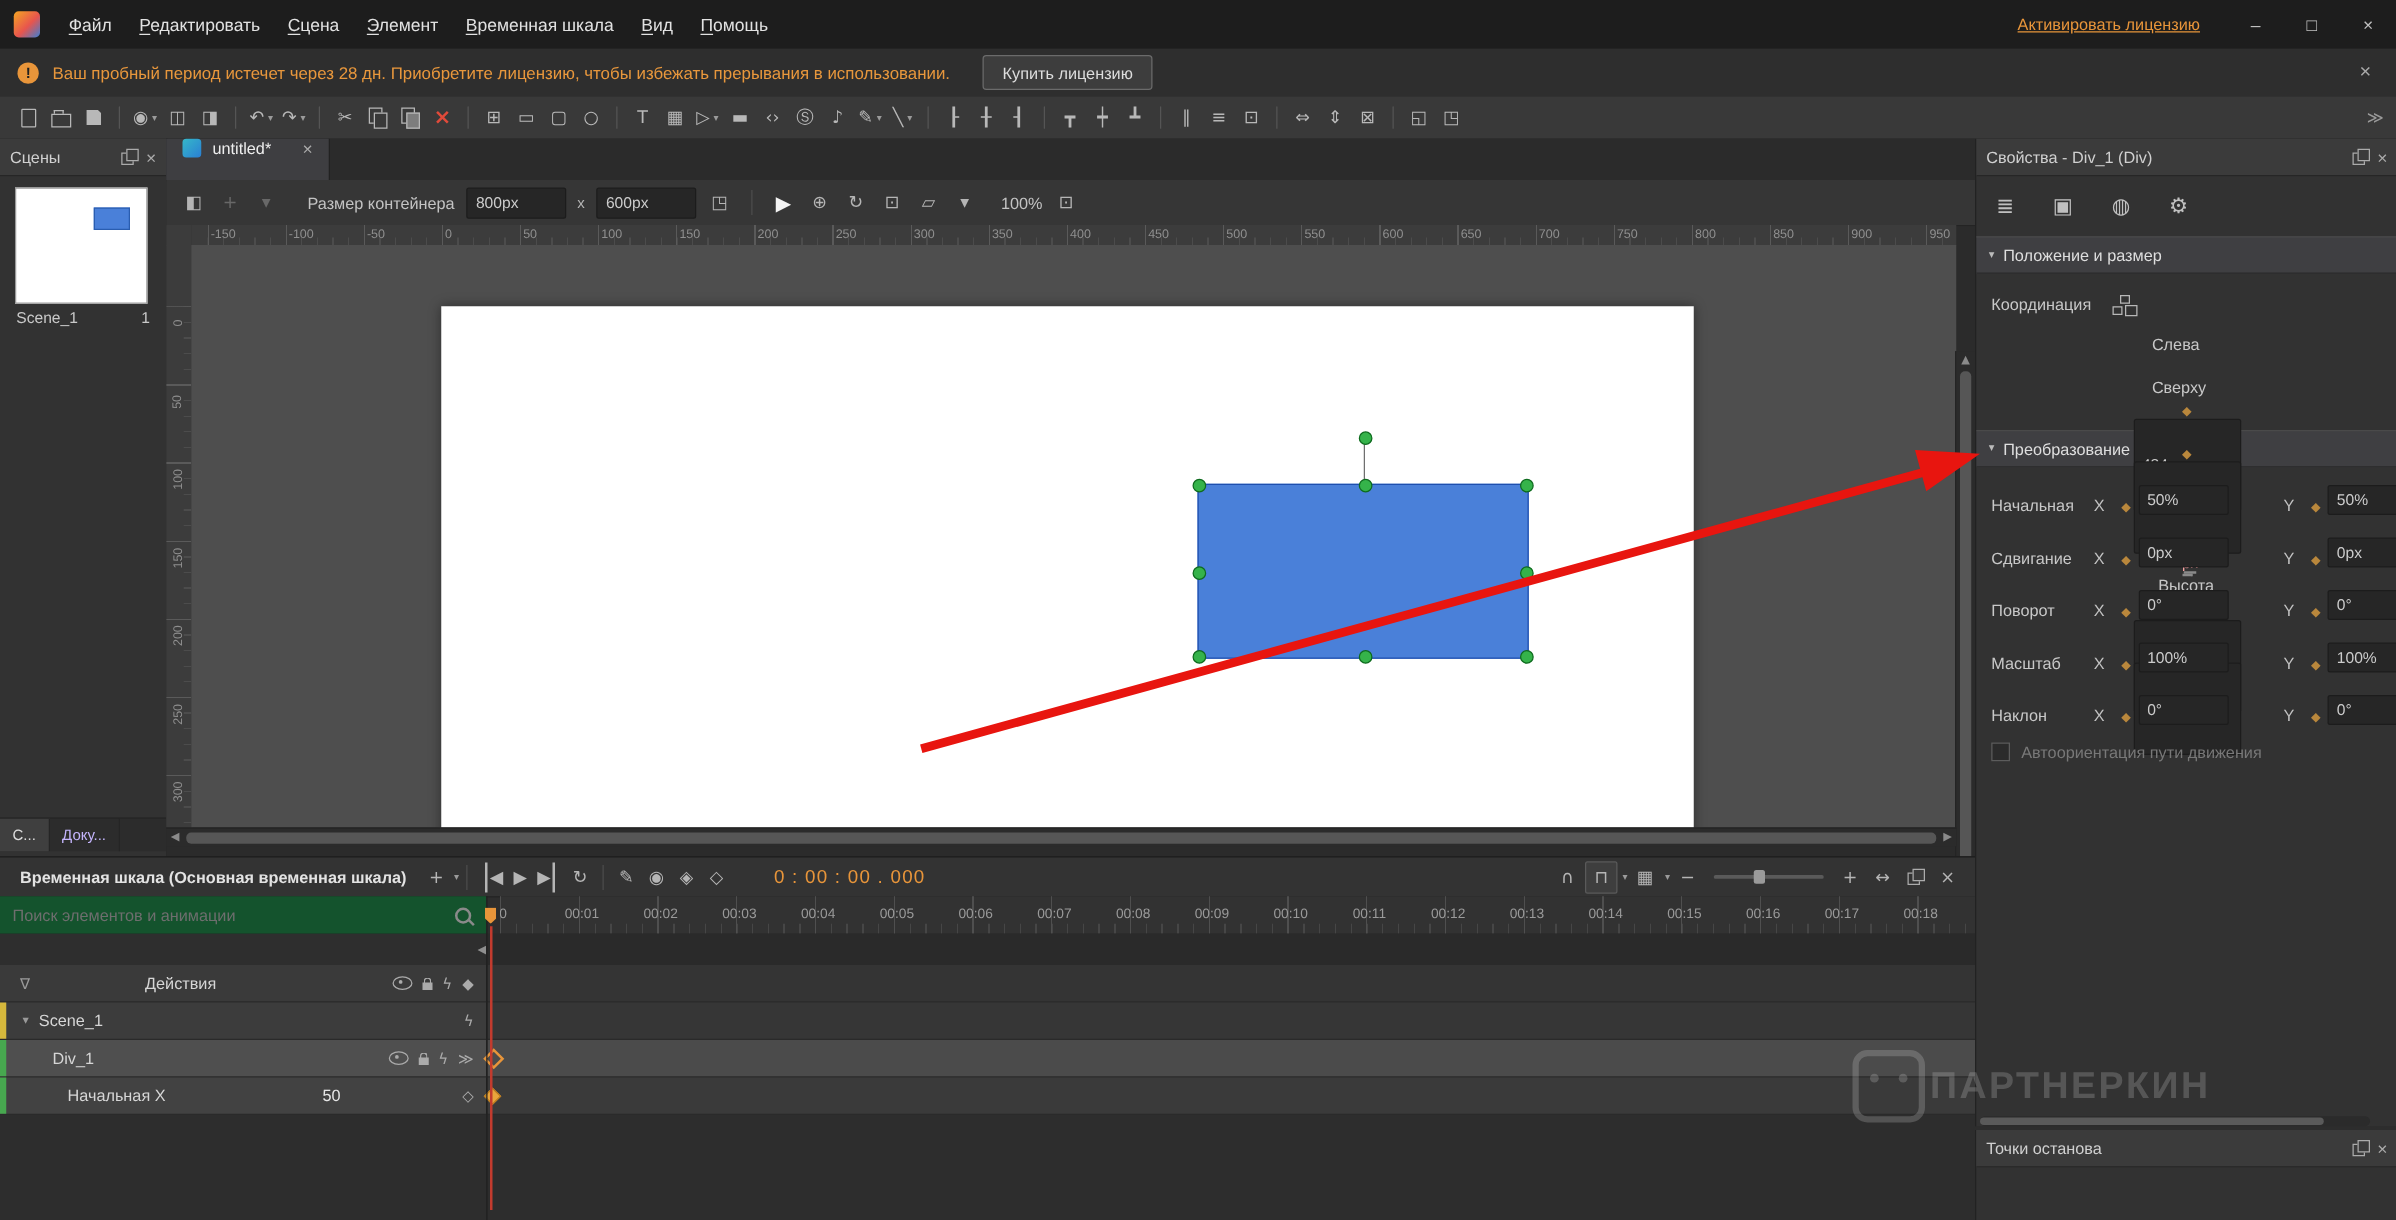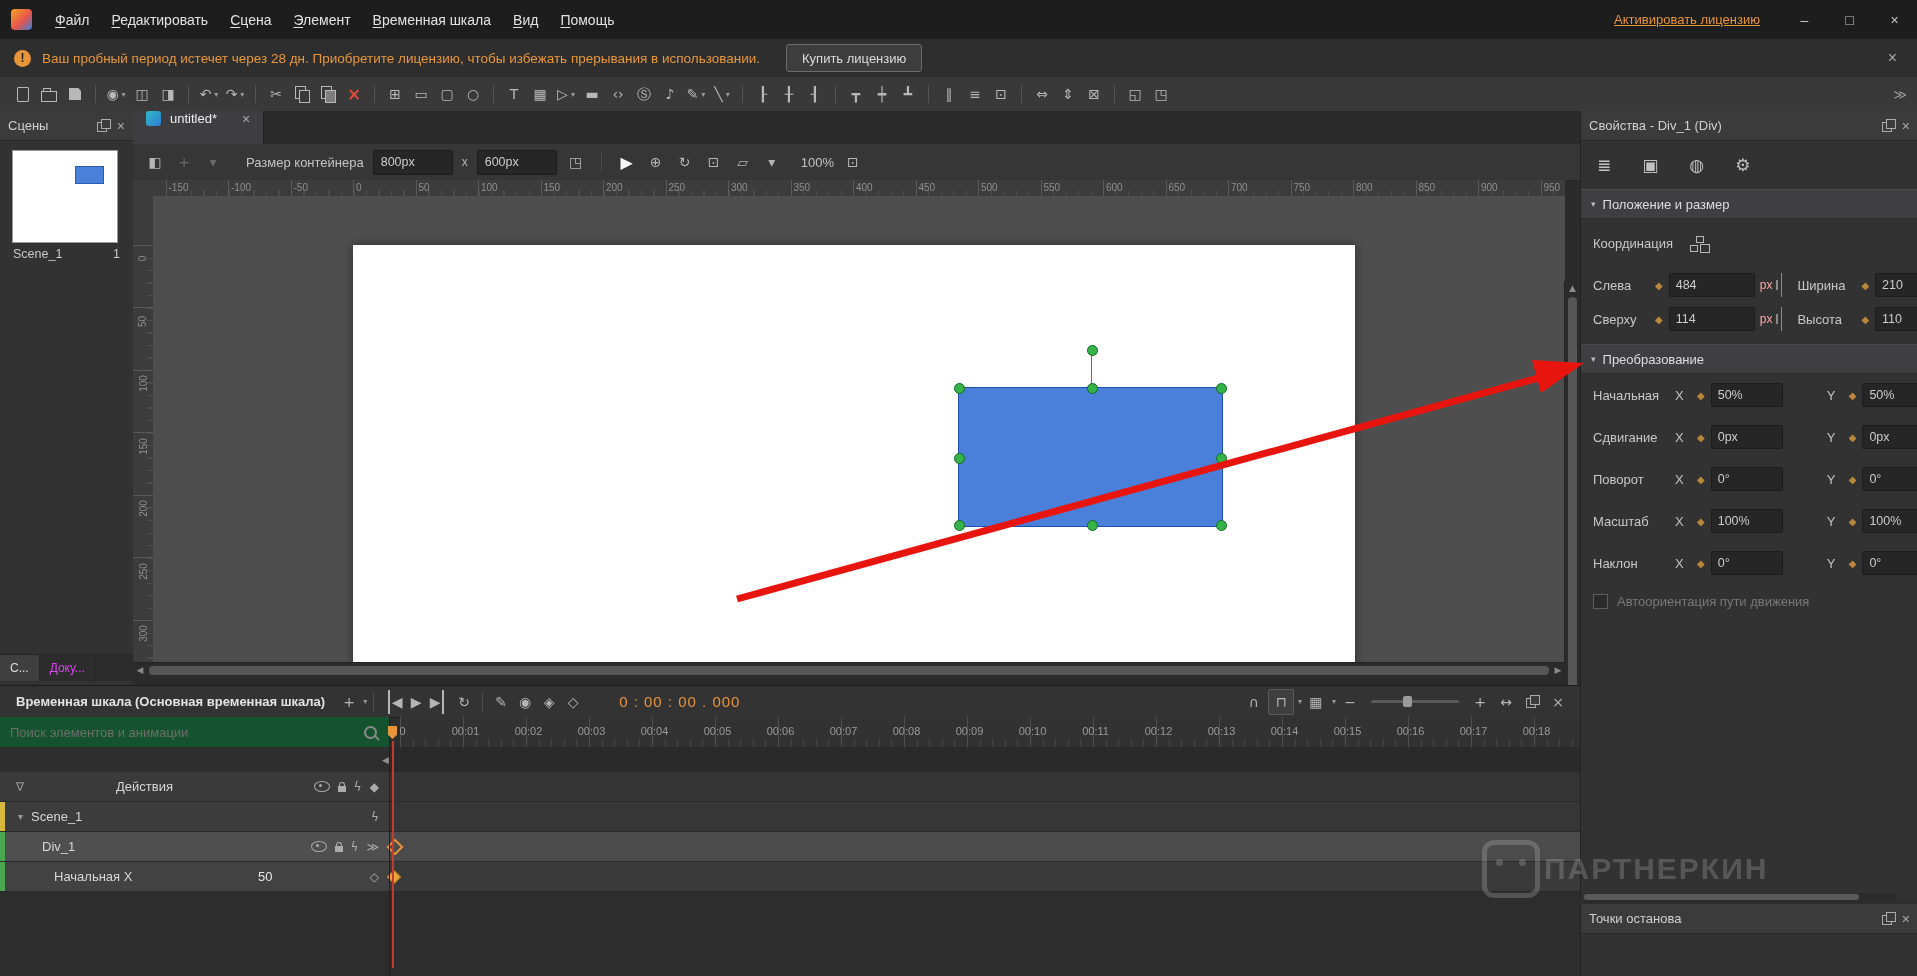--- a/index.html
+++ b/index.html
@@ -68,21 +68,21 @@
   .scenes{position:absolute;left:0;top:111px;width:133px;height:574px;background:#323232;border-right:1px solid #222222;}
   .panel-h{height:29px;background:#3b3b3b;border-bottom:1px solid #262626;display:flex;align-items:center;
            padding:0 8px;font-size:13px;color:#d0d0d0;}
   .panel-h .ph-icons{margin-left:auto;display:flex;align-items:center;gap:7px;}
   .panel-h .ph-x{color:#ababab;font-size:14px;}
   .s-thumb{position:absolute;left:12px;top:39px;width:104px;height:91px;background:#ffffff;border:1px solid #9a9a9a;}
   .s-thumb .mini-div{position:absolute;left:60%;top:16%;width:26%;height:18%;background:#4a80d9;border:1px solid #2a5db0;}
   .s-label{position:absolute;left:13px;right:13px;top:136px;display:flex;justify-content:space-between;
            font-size:12.5px;color:#c9c9c9;}
   .s-tabs{position:absolute;left:0;right:0;bottom:4px;height:26px;display:flex;background:#2c2c2c;border-top:1px solid #252525;}
-  .s-tab{padding:0 10px;display:flex;align-items:center;font-size:12px;color:#d946ef;border-right:1px solid #252525;}
+  .s-tab{padding:0 10px;display:flex;align-items:center;font-size:12px;color:#c4b5fd;border-right:1px solid #252525;}
   .s-tab.active{background:#3f3f3f;color:#dddddd;}
 
   
   .center{position:absolute;left:133px;top:111px;width:1447px;height:574px;background:#2b2b2b;}
   .doc-tabs{position:absolute;left:0;top:0;right:0;height:33px;background:#2b2b2b;border-bottom:1px solid #222222;display:flex;}
   .doc-tab{display:flex;align-items:flex-start;gap:9px;padding:0 13px;background:#3e3e41;border-right:1px solid #222222;
            font-size:13px;color:#eeeeee;}
   .doc-ico{width:15px;height:15px;border-radius:3px;background:linear-gradient(135deg,#35b8c9,#2a7fd4);}
   .doc-close{color:#aaaaaa;margin-left:16px;font-size:14px;}
   .ctrlbar{position:absolute;left:0;top:33px;right:0;height:36px;background:#363636;border-bottom:1px solid #242424;
@@ -186,30 +186,30 @@
   .tl-divider{position:absolute;left:389px;top:31px;bottom:0;width:1px;background:#1f1f1f;}
 
   
   .props{position:absolute;left:1580px;top:111px;width:337px;height:790px;background:#323232;border-left:1px solid #222222;overflow:hidden;}
   .p-tabs{height:48px;display:flex;align-items:center;gap:31px;padding:0 16px;font-size:17px;color:#c0c0c0;
           font-family:"DejaVu Sans","DejaVu Sans Mono",sans-serif;}
   .p-sech{height:28px;background:#3f3f42;border-top:1px solid #4a4a4a;border-bottom:1px solid #2a2a2a;
           display:flex;align-items:center;padding:0 10px;font-size:13px;color:#dedede;gap:7px;}
   .p-sech .tri2{font-size:9px;color:#bbbbbb;}
   .coord-row{height:49px;display:flex;align-items:center;padding:0 12px;font-size:13px;color:#c8c8c8;gap:16px;}
-  .pos-row{height:34px;display:flex;align-items:center;padding:0 12px;white-space:nowrap;}
+  .pos-row{height:34px;display:flex;align-items:center;padding:0 12px;white-space:nowrap;flex-direction:column;}
   .plabel{width:56px;flex:0 0 56px;font-size:13px;color:#c8c8c8;}
   .plabel2{width:58px;flex:0 0 58px;font-size:13px;color:#c8c8c8;margin-left:12px;}
   .kd{color:#b9873c;font-size:10px;margin:0 6px;flex:0 0 auto;}
   .pin{width:72px;flex:0 0 72px;height:22px;background:#262626;border:1px solid #1c1c1c;border-radius:2px;color:#cccccc;
        font-size:12.5px;padding:0 6px;font-family:"Liberation Sans",sans-serif;}
   .pin.small{width:58px;flex:0 0 58px;}
   .unit{font-size:12px;color:#fca5a5;margin-left:5px;}
   .unit-ic{width:8px;height:8px;border:1px solid #8a8a8a;margin-left:4px;display:inline-block;}
-  .tr-row{height:34px;display:flex;align-items:center;padding:4px 12px;font-size:13px;color:#c8c8c8;white-space:nowrap;}
+  .tr-row{height:34px;display:flex;align-items:flex-end;padding:4px 12px;font-size:13px;color:#c8c8c8;white-space:nowrap;}
   .tlab{width:82px;flex:0 0 82px;}
   .axis{width:16px;flex:0 0 16px;color:#c2c2c2;}
   .axis.y{margin-left:44px;}
   .chk-row{height:34px;display:flex;align-items:center;padding:0 12px;gap:9px;}
   .pcheck{width:13px;height:13px;border:1px solid #5c5c5c;background:#2b2b2b;flex:0 0 13px;}
   .chk-label{font-size:13px;color:#787878;}
   .p-hscroll{position:absolute;left:3px;right:22px;top:782px;height:8px;background:#2b2b2b;border-radius:4px;}
   .p-hscroll .thumb{position:absolute;left:0;top:1px;width:88%;height:6px;background:#5a5a5a;border-radius:3px;}
 
   .bp{position:absolute;left:1580px;top:904px;width:337px;bottom:0;background:#323232;border-left:1px solid #222222;}

